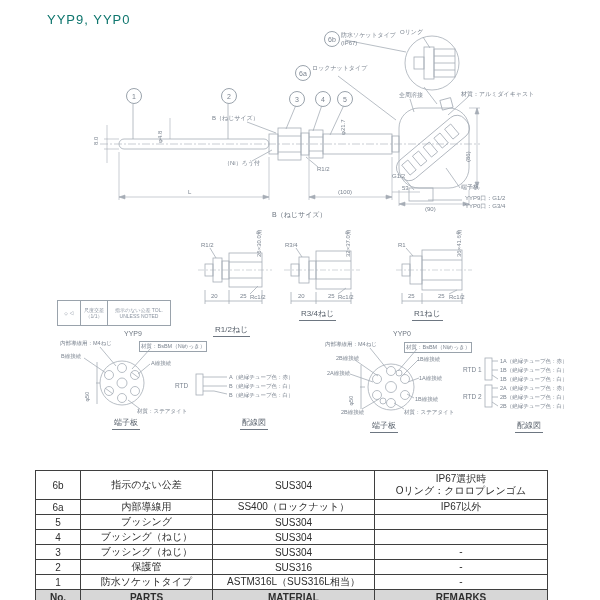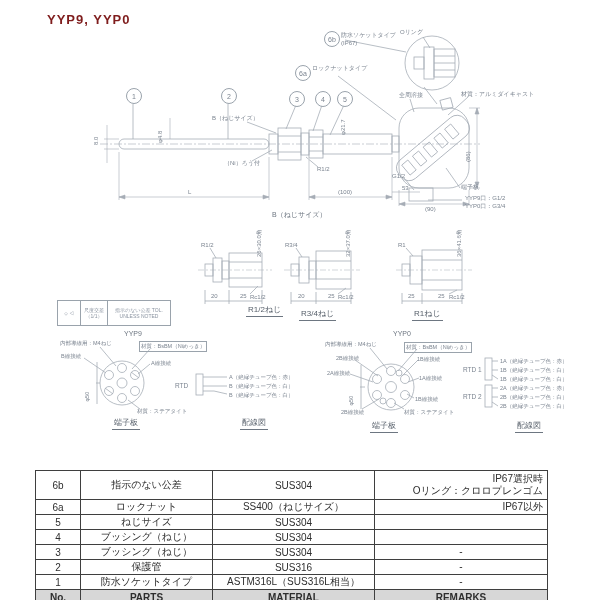--- a/index.html
+++ b/index.html
@@ -4,30 +4,30 @@
 <style>
   html,body{margin:0;padding:0;background:#ffffff;}
   #canvas{position:relative;width:600px;height:600px;background:#ffffff;overflow:hidden;
           font-family:"Liberation Sans", sans-serif;color:#6d7681;}
   .lbl{position:absolute;font-size:6px;line-height:7px;color:#7b8490;white-space:nowrap;}
   .vtext{transform:rotate(-90deg);transform-origin:0 100%;}
   .balloon{position:absolute;width:14px;height:14px;border:1px solid #9aa3ac;border-radius:50%;
            display:flex;align-items:center;justify-content:center;font-size:7px;color:#7b8490;background:#fff;}
   .caption{position:absolute;font-size:8px;color:#555e69;border-bottom:1px solid #6d7681;padding:0 2px 1px;white-space:nowrap;}
   .secttitle{position:absolute;font-size:7px;color:#6d7681;white-space:nowrap;}
-  .pagetitle{position:absolute;left:47px;top:12px;font-size:13px;font-weight:bold;color:#7f1d1d;letter-spacing:1px;}
+  .pagetitle{position:absolute;left:47px;top:12px;font-size:13px;font-weight:normal;color:#0f766e;letter-spacing:1px;}
   .notebox{position:absolute;left:57px;top:300px;width:112px;height:24px;border:1px solid #9aa3ac;display:flex;}
   .notebox .cell{border-right:1px solid #9aa3ac;display:flex;align-items:center;justify-content:center;
                  font-size:5px;color:#8a93a0;flex-direction:column;text-align:center;line-height:6px;}
   .notebox .cell:last-child{border-right:none;}
   
   .ptable{position:absolute;left:35px;top:470px;width:512px;border:1.5px solid #3f3f3f;border-collapse:collapse;
           font-size:10px;color:#2e2e2e;table-layout:fixed;}
   .ptable td{border:1px solid #3f3f3f;padding:0 4px;height:14px;text-align:center;overflow:hidden;white-space:nowrap;}
-  .ptable td.remarks{text-align:right;white-space:pre-line;line-height:12px;}
+  .ptable td.remarks{text-align:center;white-space:pre-line;line-height:12px;}
   .ptable tr.hdr td{background:#d7d7d7;font-weight:bold;height:15px;}
   .ptable tr.dbl td{height:28px;}
   svg{position:absolute;left:0;top:0;}
   .wlbl{position:absolute;font-size:5.5px;line-height:8.5px;color:#7b8490;white-space:nowrap;}
   .boxed{border:0.5px solid #9aa3ac;padding:0 1px;}
 </style>
 </head>
 <body>
 
 <div id="canvas">
@@ -279,21 +279,21 @@
   <div class="lbl" style="left:465px;top:195px;">YYP9口：G1/2</div>
   <div class="lbl" style="left:465px;top:203px;">YYP0口：G3/4</div>
 
   <div class="secttitle" style="left:272px;top:210px;">B（ねじサイズ）</div>
 
   <div class="lbl" style="left:201px;top:242px;">R1/2</div>
   <div class="lbl vtext" style="left:263px;top:250px;">26×30.0角</div>
   <div class="lbl" style="left:211px;top:293px;">20</div>
   <div class="lbl" style="left:240px;top:293px;">25</div>
   <div class="lbl" style="left:250px;top:294px;">Rc1/2</div>
-  <div class="caption" style="left:213px;top:304px;margin-left:33px;">R1/2ねじ</div>
+  <div class="caption" style="left:213px;top:324px;">R1/2ねじ</div>
 
   <div class="lbl" style="left:285px;top:242px;">R3/4</div>
   <div class="lbl vtext" style="left:352px;top:250px;">32×37.0角</div>
   <div class="lbl" style="left:298px;top:293px;">20</div>
   <div class="lbl" style="left:328px;top:293px;">25</div>
   <div class="lbl" style="left:338px;top:294px;">Rc1/2</div>
   <div class="caption" style="left:299px;top:308px;">R3/4ねじ</div>
 
   <div class="lbl" style="left:398px;top:242px;">R1</div>
   <div class="lbl vtext" style="left:463px;top:250px;">36×41.6角</div>
@@ -357,27 +357,27 @@
     <tbody>
         <tr class="dbl">
       <td>6b</td>
       <td>指示のない公差</td>
       <td>SUS304</td>
       <td class="remarks">IP67選択時
 Oリング：クロロプレンゴム</td>
     </tr>
     <tr>
       <td>6a</td>
-      <td>ロックナット</td>
-      <td>SS400（ねじサイズ）</td>
+      <td>内部導線用</td>
+      <td>SS400（ロックナット）</td>
       <td class="remarks">IP67以外</td>
     </tr>
     <tr>
       <td>5</td>
-      <td>ねじサイズ</td>
+      <td>ブッシング</td>
       <td>SUS304</td>
       <td class="remarks"></td>
     </tr>
     <tr>
       <td>4</td>
       <td>ブッシング（ねじ）</td>
       <td>SUS304</td>
       <td class="remarks"></td>
     </tr>
     <tr>

